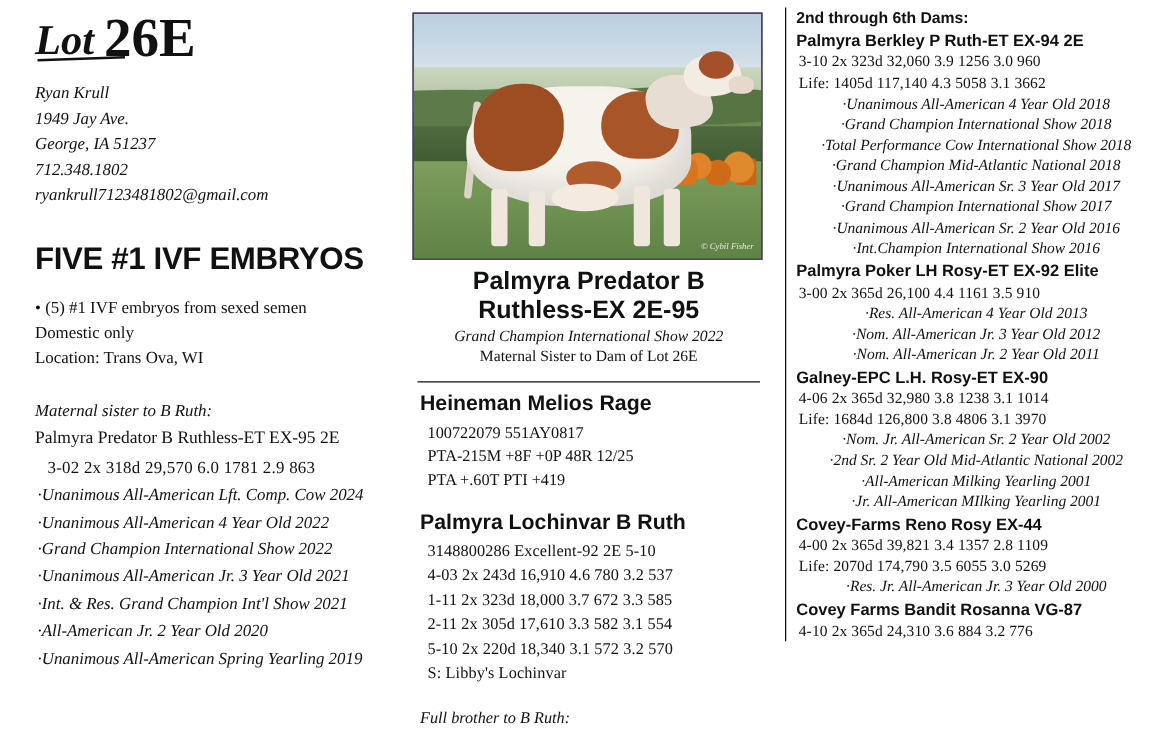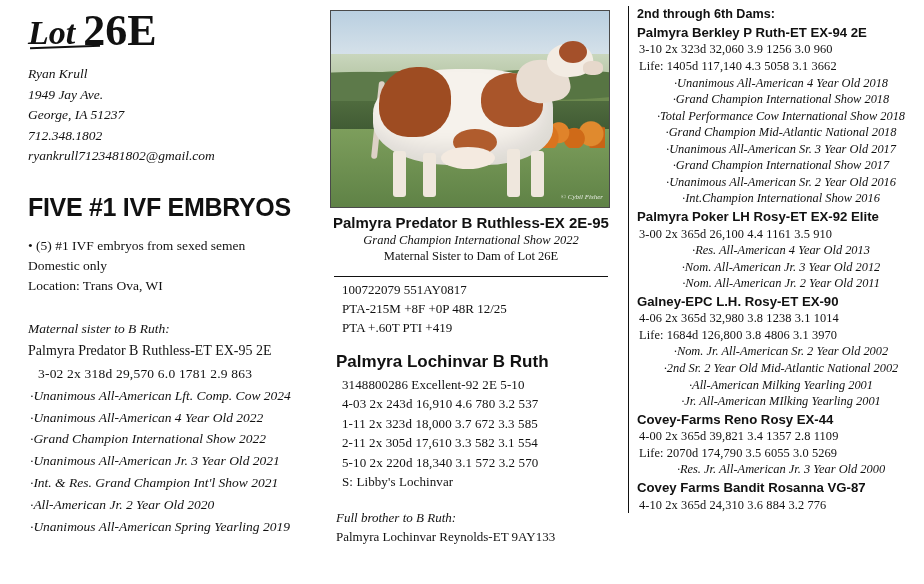--- a/index.html
+++ b/index.html
@@ -191,21 +191,21 @@
     position:absolute; left:110px; top:136px; width:54px; height:22px;
     background:#f4eae0; border-radius:50%;
   }
   .photocredit {
     position:absolute; right:6px; bottom:6px;
     font-family:"Liberation Serif", serif; font-style:italic;
     font-size:7px; color:#ffffff; opacity:0.85;
   }
 
   .cap1 {
-    text-align:center; font-weight:bold; font-size:15px;
+    text-align:center; font-weight:bold; font-size:20px;
     margin-top:6px; font-family:"Liberation Sans", sans-serif;
   }
   .cap2 {
     text-align:center; font-family:"Liberation Serif", serif;
     font-style:italic; font-size:12.5px; margin-top:2px;
   }
   .cap3 {
     text-align:center; font-family:"Liberation Serif", serif;
     font-size:12.5px; margin-top:1px;
   }
@@ -315,20 +315,21 @@
       <div class="cow-headpatch"></div>
       <div class="cow-muzzle"></div>
       <div class="photocredit">© Cybil Fisher</div>
     </div>
     <div class="cap1">Palmyra Predator B Ruthless-EX 2E-95</div>
     <div class="cap2">Grand Champion International Show 2022</div>
     <div class="cap3">Maternal Sister to Dam of Lot 26E</div>
 
     <div class="midrule"></div>
 
+    <div class="sire-name">Heineman Melios Rage</div>
     <div class="sire-lines">
       <div>100722079    551AY0817</div>
       <div>PTA-215M +8F +0P 48R 12/25</div>
       <div>PTA +.60T  PTI +419</div>
     </div>
 
     <div class="dam-name">Palmyra Lochinvar B Ruth</div>
     <div class="dam-lines">
       <div>3148800286    Excellent-92 2E  5-10</div>
       <div>4-03  2x  243d  16,910  4.6  780  3.2  537</div>

